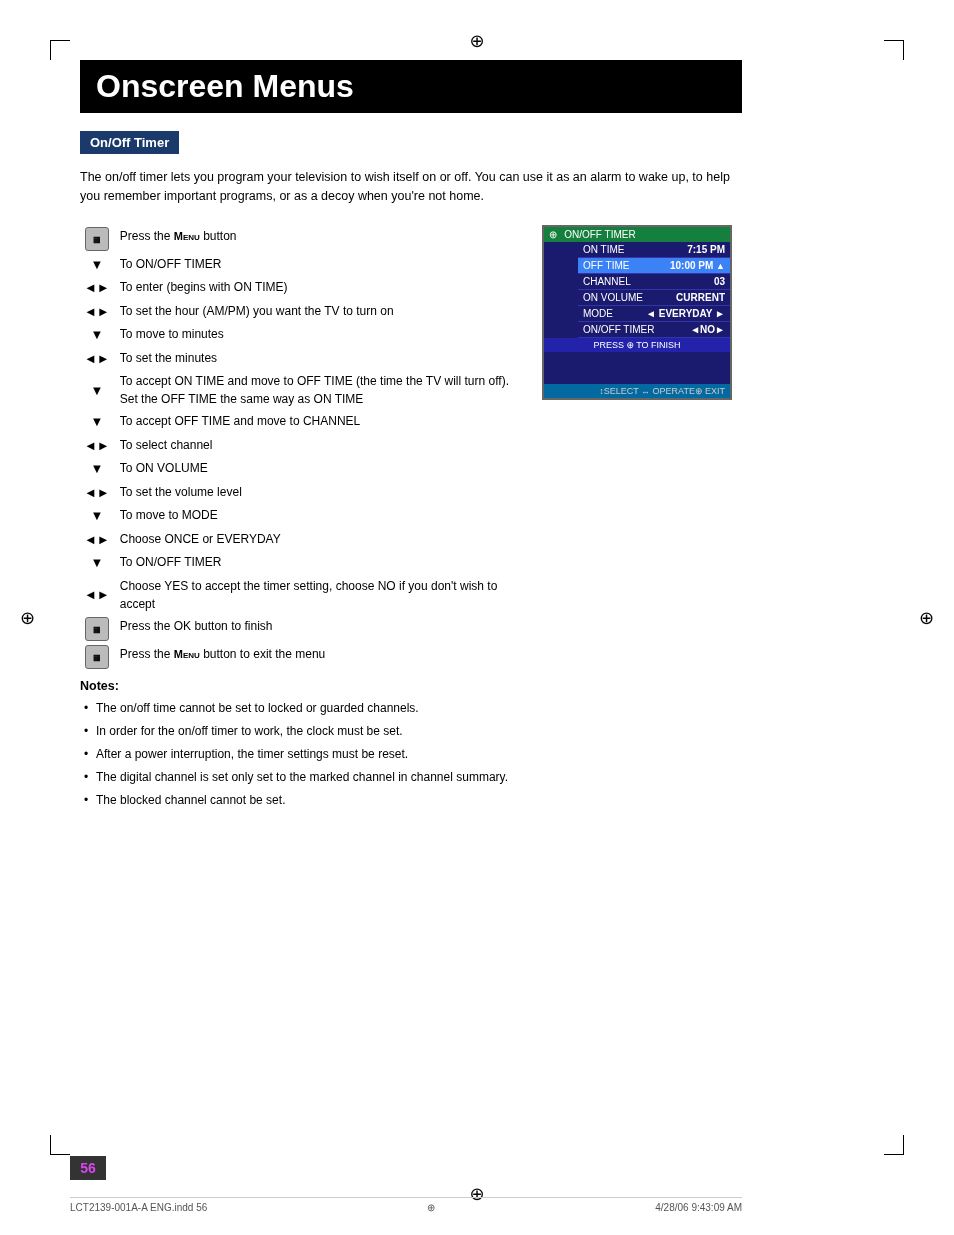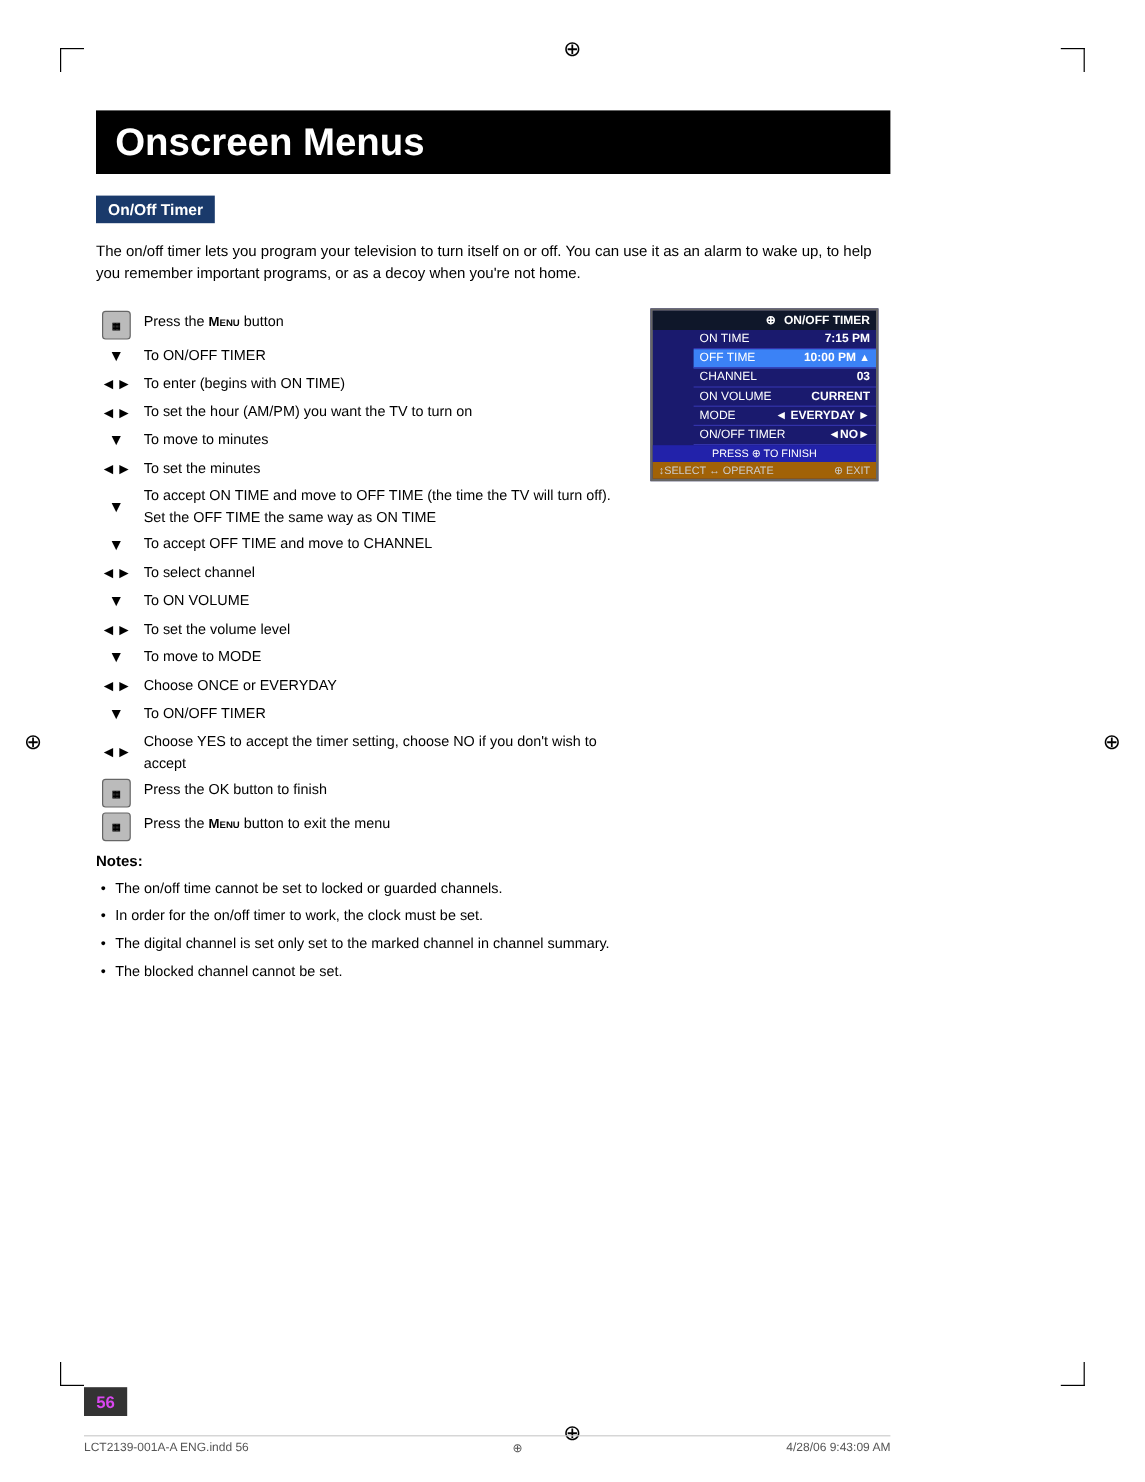--- a/index.html
+++ b/index.html
@@ -9,21 +9,21 @@
       width: 954px;
       min-height: 1235px;
       position: relative;
       color: #000;
     }
 
     
     .page-wrapper {
       width: 812px;
       min-height: 1235px;
-      padding: 92px 70px 60px 80px;
+      padding: 60px 70px 60px 80px;
       position: relative;
     }
 
     
     .reg-mark {
       position: absolute;
       font-size: 18px;
       color: #000;
     }
     .reg-top-center { top: 30px; left: 50%; transform: translateX(-50%); }
@@ -122,26 +122,25 @@
     .tv-screen {
       border: 2px solid #666;
       background: #1a1a6e;
       width: 190px;
       font-size: 10px;
       color: #fff;
       margin-top: 0;
     }
 
     .tv-screen-title {
-      background: #0f172a;
+      background: #15803d;
       color: #fff;
       padding: 2px 5px;
       font-size: 10px;
-      font-weight: bold;
-      text-align: right;
+      font-weight: normal;
     }
 
     .tv-screen-row {
       display: flex;
       justify-content: space-between;
       padding: 2px 5px;
       border-bottom: 1px solid #3333aa;
       font-size: 10px;
       margin-left: 34px;
     }
@@ -157,26 +156,27 @@
     }
 
     .tv-screen-bottom {
       background: #2222aa;
       padding: 2px 5px;
       font-size: 9px;
       text-align: center;
       color: #fff;
     }
     .tv-screen-nav {
-      background: #a16207;
+      background: #0369a1;
       padding: 2px 5px;
       font-size: 9px;
       color: #ccc;
       display: flex;
-      justify-content: space-between;
+      justify-content: flex-end;
+      margin-top: 32px;
     }
 
     
     .notes-section {
       margin-top: 8px;
       font-size: 12px;
     }
     .notes-title {
       font-weight: bold;
       margin-bottom: 6px;
@@ -245,21 +245,21 @@
 
 <div class="page-wrapper">
 
   
   <div class="page-title">Onscreen Menus</div>
 
   
   <div class="section-heading">On/Off Timer</div>
 
   
-  <p class="intro-text">The on/off timer lets you program your television to turn itself on or off. You can use it as an alarm to wake up, to help you remember important programs, or as a decoy when you're not home.</p>
+  <p class="intro-text">The on/off timer lets you program your television to wish itself on or off. You can use it as an alarm to wake up, to help you remember important programs, or as a decoy when you're not home.</p>
 
   
   <div class="content-area">
 
     <div class="left-col">
       <table class="steps-table">
         <tbody>
 
           <tr>
             <td class="icon-cell">
@@ -422,20 +422,21 @@
     </div>
 
   </div>
 
   
   <div class="notes-section">
     <div class="notes-title">Notes:</div>
     <ul class="notes-list">
       <li>The on/off time cannot be set to locked or guarded channels.</li>
       <li>In order for the on/off timer to work, the clock must be set.</li>
+      <li>After a power interruption, the timer settings must be reset.</li>
       <li>The digital channel is set only set to the marked channel in channel summary.</li>
       <li>The blocked channel cannot be set.</li>
     </ul>
   </div>
 
   
   <div class="page-number-box">56</div>
 
   
   <div class="footer">

